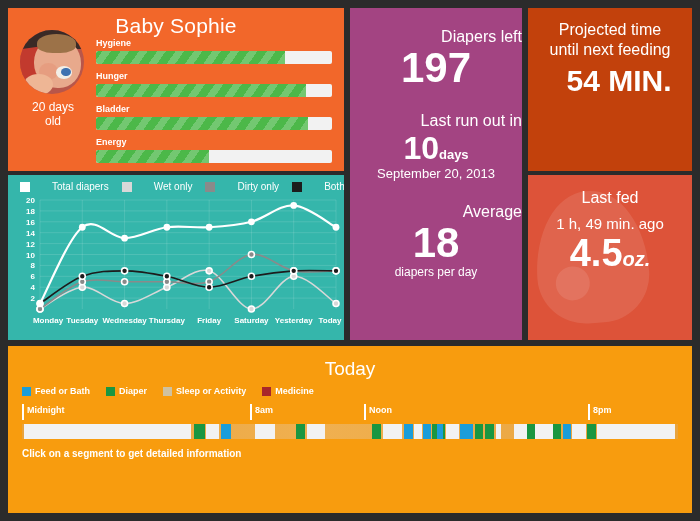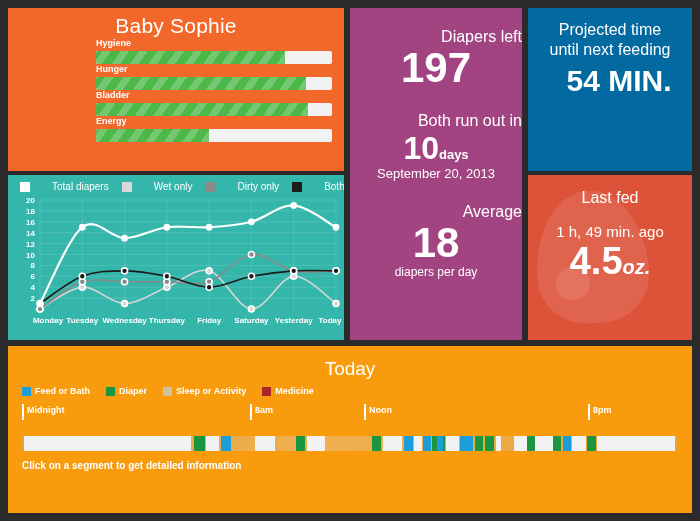--- a/index.html
+++ b/index.html
@@ -45,21 +45,21 @@
   #baby-photo .hair    { position:absolute; left:26%; top:6%; width:62%; height:30%; border-radius:50% 50% 40% 40%; background:#9c7248; }
   #baby-photo .cheek   { position:absolute; left:30%; top:52%; width:30%; height:26%; border-radius:50%; background:#e69a7c; opacity:.75; }
   #baby-photo .arm     { position:absolute; left:6%; top:68%; width:46%; height:34%; border-radius:50%; background:#eeb695; }
   #baby-photo .paci    { position:absolute; left:56%; top:56%; width:26%; height:20%; border-radius:50%; background:#f2eee7; }
   #baby-photo .paci-b  { position:absolute; left:64%; top:59%; width:15%; height:13%; border-radius:50%; background:#3f72b0; }
   #baby-age {
     color: #fff; font-size: 12px; line-height: 14px;
     margin-top: 6px; text-align: center;
   }
   #stats { position: absolute; left: 88px; top: 30px; width: 236px; }
-  .stat { }
+  .stat { margin-bottom: 7px; }
   .stat-label { color:#fff; font-size:9px; font-weight:bold; margin-bottom:3px; }
   .bar-track {
     height: 13px; border-radius: 2px;
     background: #f2f2f2; overflow: hidden; position: relative;
   }
   .bar-fill {
     height: 100%; border-radius: 2px 0 0 2px;
     background-color: #4cb849;
     background-image: repeating-linear-gradient(
       -55deg,
@@ -93,21 +93,21 @@
   .d-lab  { font-size: 16px; font-weight: 300; text-align: right; }
   .d-big  { font-size: 42px; font-weight: bold; line-height: 44px; }
   .d-big2 { font-size: 32px; font-weight: bold; line-height: 36px; }
   .d-sub  { font-size: 13px; font-weight: bold; }
   .d-date { font-size: 13px; }
   .d-note { font-size: 12px; }
 
   
   #feeding-card {
     left: 528px; top: 8px; width: 164px; height: 163px;
-    background: #0369a1; color:#fff; text-align:center;
+    background: #c2410c; color:#fff; text-align:center;
   }
   #feeding-card .f-lab { font-size:16px; font-weight:300; line-height:20px; padding-top:12px; }
   #feeding-card .f-big { font-size:30px; font-weight:bold; margin-top:4px;padding-left:18px; }
 
   
   #lastfed-card {
     left: 528px; top: 175px; width: 164px; height: 165px;
     background: #dd5339; color:#fff; text-align:center;
   }
   #drop {
@@ -117,52 +117,68 @@
     border-radius: 56% 56% 50% 50% / 74% 74% 42% 42%;
     transform: rotate(-4deg);
   }
   #drop:after{
     content:""; position:absolute; left:18px; top:74px;
     width:34px; height:34px; border-radius:50%;
     background: rgba(255,255,255,.10);
   }
   .lf-wrap { position:relative; z-index:2; }
   .lf-lab  { font-size:16px; font-weight:300; padding-top:14px; }
-  .lf-ago  { font-size:15px; font-weight:300; margin-top:16px; }
+  .lf-ago  { font-size:15px; font-weight:300; margin-top:8px; }
   .lf-big  { font-size:38px; font-weight:bold; }
   .lf-oz   { font-size:20px; font-weight:bold;font-style:italic; }
 
   
   #today-card {
     left: 8px; top: 346px; width: 684px; height: 167px;
     background: #f89c0e;
   }
   #today-title { text-align:center; color:#fff; font-size:19px; font-weight:300; padding-top:12px; }
   #tl-legend { display:flex; gap:16px; align-items:center; padding:6px 0 0 14px; }
   .tl-sw { width:9px; height:9px; display:block; }
   .tl-tx { color:#fff; font-size:9px; font-weight:bold; white-space:nowrap; }
-  #tl-marks { position:relative; height:16px; margin:8px 0 16px 14px; width:656px; }
+  #tl-marks { position:relative; height:16px; margin:8px 0 4px 14px; width:656px; }
   .tl-mark { position:absolute; top:0; height:16px; border-left:2px solid #fff; padding-left:3px;
              color:#fff; font-size:9px; font-weight:bold; line-height:13px; white-space:nowrap; }
   #tl-bar {
     position:relative; margin-left:14px; width:656px; height:15px;
     background: linear-gradient(90deg,#e8a33d 0%, #f0b050 45%, #e8a33d 100%);
     overflow:hidden;
   }
   .seg { position:absolute; top:0; height:15px; }
   #tl-hint { color:#fff; font-size:10px; font-weight:bold; margin:9px 0 0 14px; }
 </style>
 </head>
 <body>
 
 <div class="dash">
 
   <div class="panel" id="baby-card">
     <div id="baby-name">Baby Sophie</div>
 
+    <div id="baby-photo-wrap">
+      <div id="baby-photo">
+        <span class="bg-dark"></span>
+        <span class="bg-red"></span>
+        <span class="head"></span>
+        <span class="hair"></span>
+        <span class="cheek"></span>
+        <span class="arm"></span>
+        <span class="paci"></span>
+        <span class="paci-b"></span>
+      </div>
+      <div id="baby-age">
+        <div>20 days</div>
+        <div>old</div>
+      </div>
+    </div>
 
     <div id="stats">
         <div class="stat">
           <div class="stat-label">Hygiene</div>
           <div class="bar-track">
             <div class="bar-fill" style="width: 80%; background-color: rgb(76, 184, 73);"></div>
           </div>
         </div>
         <div class="stat">
           <div class="stat-label">Hunger</div>
@@ -303,21 +319,21 @@
           <circle cx="285.7142857142857" cy="11.450000000000003" r="3.4" fill="#ffffff"></circle>
           <circle cx="328" cy="33.25" r="3.4" fill="#ffffff"></circle>
         </svg>
       </div>
   </div>
 
   <div class="panel" id="diapers-card">
     <div class="d-lab" style="padding-top:20px">Diapers left</div>
     <div class="d-big">197</div>
 
-    <div class="d-lab" style="padding-top:22px">Both run out in</div>
+    <div class="d-lab" style="padding-top:22px">Last run out in</div>
     <div>
       <span class="d-big2">10</span><span class="d-sub">days</span>
     </div>
     <div class="d-date">September 20, 2013</div>
 
     <div class="d-lab" style="padding-top:22px">Average</div>
     <div class="d-big">18</div>
     <div class="d-note">diapers per day</div>
   </div>
 

